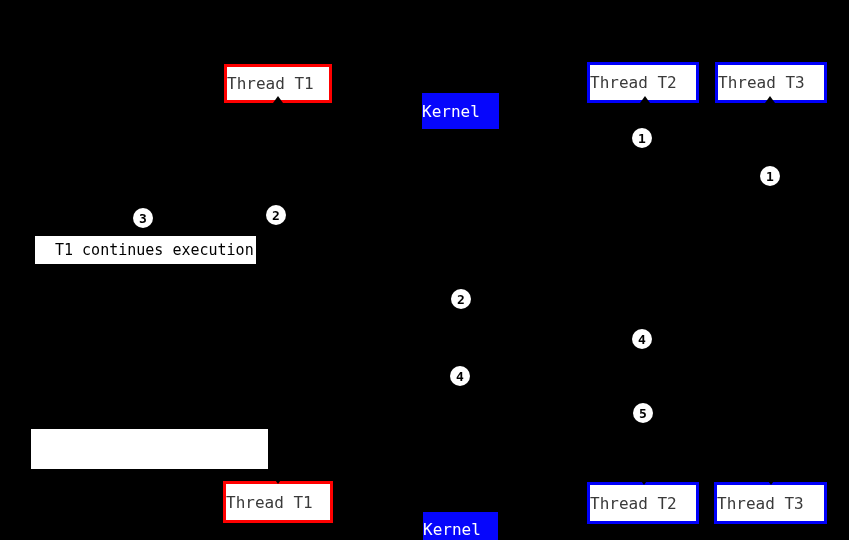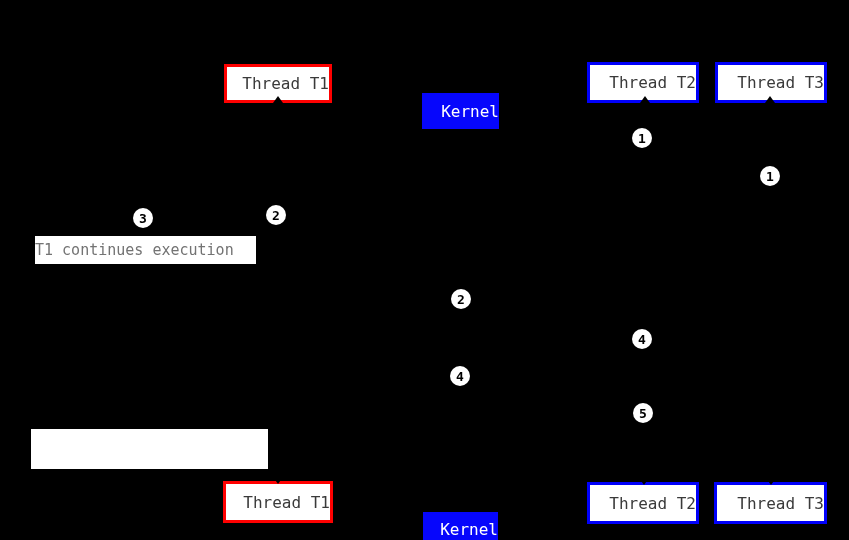--- a/index.html
+++ b/index.html
@@ -6,21 +6,21 @@
   .canvas{
     position:relative;
     width:849px;height:540px;
     background:#000000;
     font-family:"DejaVu Sans Mono","Liberation Mono",monospace;
     overflow:hidden;
   }
   .box{
     position:absolute;
     box-sizing:border-box;
-    display:flex;align-items:center;justify-content:flex-end;
+    display:flex;align-items:center;justify-content:flex-start;
     background:#ffffff;
   }
   .thread{
     border:3px solid #0000fa;
     color:#3a3a3a;
     font-size:16px;
     letter-spacing:0px;
     white-space:nowrap;
   }
   .red-border{border-color:#ff0000;}
@@ -39,24 +39,24 @@
     color:#000000;
     display:flex;align-items:center;justify-content:center;
     font-size:13px;
     font-weight:bold;
     line-height:1;
   }
   .note{
     position:absolute;
     box-sizing:border-box;
     background:#ffffff;
-    color:#737373;
+    color:#000000;
     font-size:15px;
     display:flex;align-items:center;
-    padding-left:0;
+    padding-left:20px;
     white-space:nowrap;
   }
   .blank-rect{
     position:absolute;
     background:#ffffff;
   }
   .notch{
     position:absolute;
     width:0;height:0;
     border-left:5px solid transparent;

